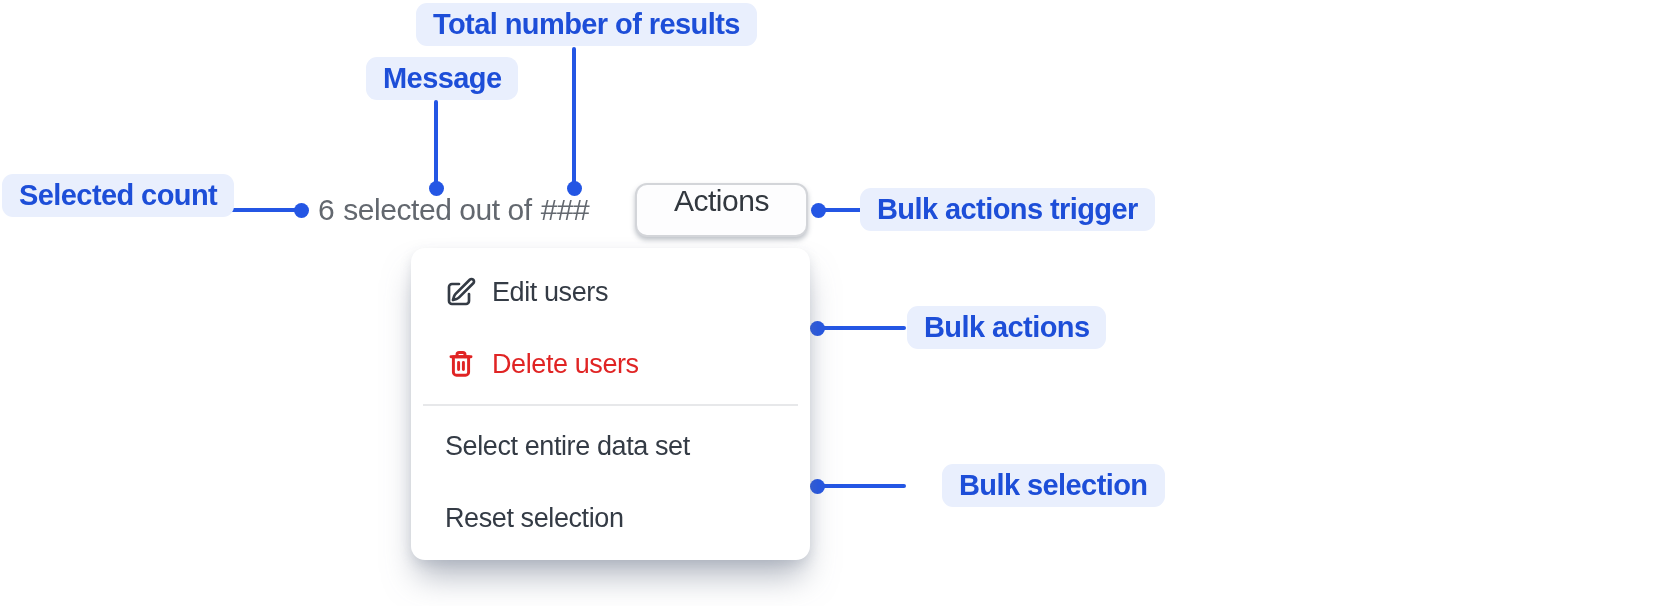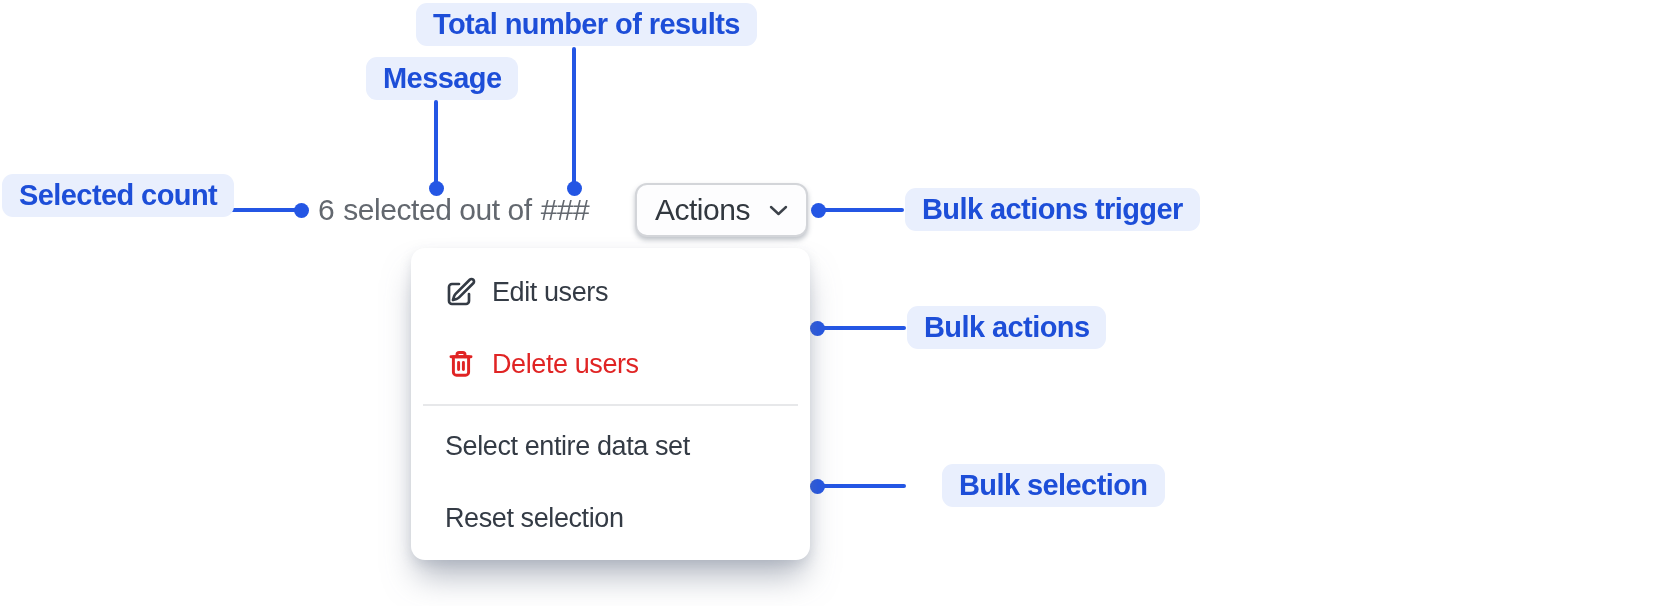--- a/index.html
+++ b/index.html
@@ -39,38 +39,38 @@
 
   
   .callout{
     position:absolute;height:43px;display:inline-flex;align-items:center;
     padding:0 17px;border-radius:11px;background:var(--annotation-bg);
     color:var(--annotation-text);font-size:29px;font-weight:bold;letter-spacing:-0.02em;white-space:nowrap;
   }
   .co-total{left:416px;top:3px;}
   .co-message{left:366px;top:57px;}
   .co-selected{left:2px;top:174px;}
-  .co-trigger{left:905px;top:188px;}
+  .co-trigger{left:860px;top:188px;}
   .co-bulk-actions{left:907px;top:306px;}
   .co-bulk-selection{left:906px;top:464px;margin-left:36px;}
 
   
   .message{
     position:absolute;left:318px;top:188px;height:44px;
     display:flex;align-items:center;gap:9px;
     font-size:30px;color:var(--message-text);letter-spacing:-0.015em;white-space:nowrap;
   }
 
   
   .actions-btn{
     position:absolute;left:635px;top:183px;width:173px;height:54px;
     display:flex;align-items:center;justify-content:center;gap:19px;
     background:var(--button-bg);border:2px solid var(--button-border);border-radius:12px;
     box-shadow:0 3px 5px rgba(95,104,120,0.4);
-    font-family:inherit;font-size:30px;color:var(--button-text);letter-spacing:-0.015em;cursor:pointer;
+    font-family:inherit;font-size:30px;color:var(--button-text);letter-spacing:-0.015em;cursor:pointer;flex-direction:column;
   }
   .actions-btn .chev{display:block;}
 
   
   .menu{
     position:absolute;left:411px;top:248px;width:399px;
     background:var(--panel-bg);border-radius:14px;
     box-shadow:0 22px 32px -6px rgba(108,118,138,0.5),0 4px 12px rgba(108,118,138,0.18);
     padding:8px 0 6px;
   }

